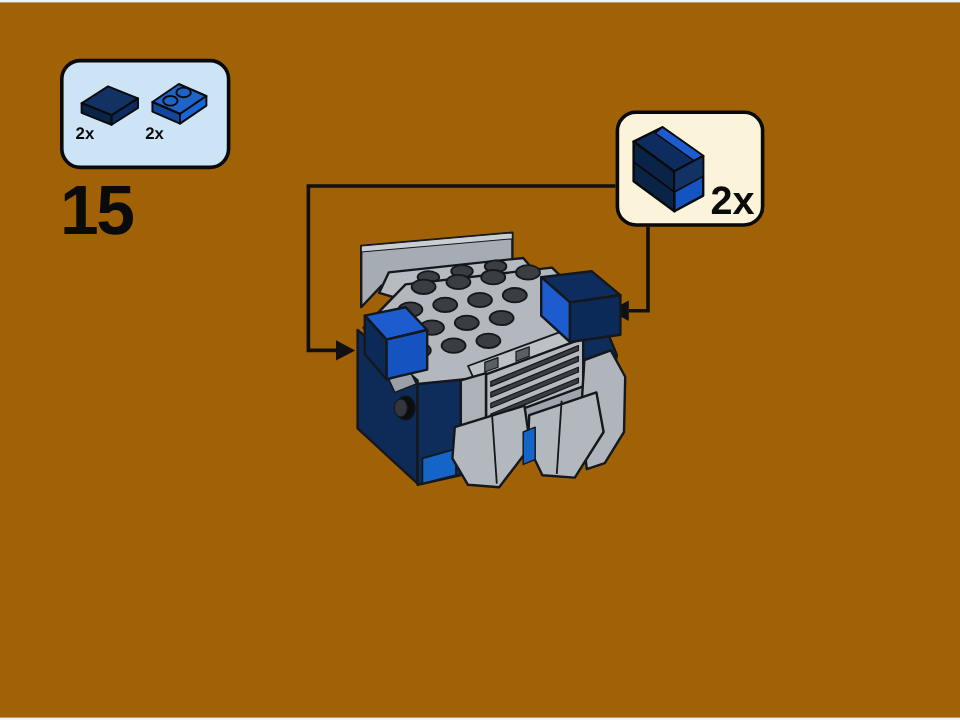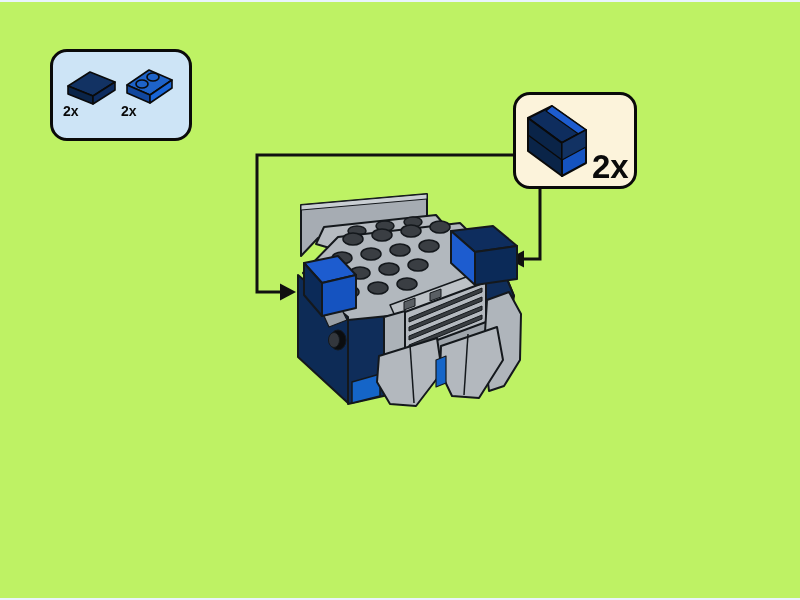--- a/index.html
+++ b/index.html
@@ -1,19 +1,19 @@
 <!DOCTYPE html>
 <html><head>
 <meta charset="utf-8">
 <style>
   html,body{margin:0;padding:0;}
   .page{
     position:relative;
     width:800px;height:600px;
-    background:#bef264;
+    background:#a16207;
     overflow:hidden;
     font-family:"Liberation Sans", sans-serif;
   }
   .edge-line{position:absolute;left:0;width:800px;height:2px;background:#E9F4FC;}
   .edge-top{top:0;}
   .edge-bottom{bottom:0;}
   .parts-box{
     position:absolute;left:50px;top:49px;width:142px;height:92px;
     background:#CDE4F6;border:3px solid #0A0A0A;border-radius:17px;
     box-sizing:border-box;
@@ -158,14 +158,15 @@
         <polygon points="451,231 493,226 517,246 475,252" fill="#0E2D5E"></polygon>
         <polygon points="451,231 475,252 475,285 451,263" fill="#1D5CCF"></polygon>
         <polygon points="475,252 517,246 517,279 475,285" fill="#0B2A58"></polygon>
       </g>
     </g>
   </svg>
 
   <div class="qty-small qty-1">2x</div>
   <div class="qty-small qty-2">2x</div>
   <div class="qty-callout">2x</div>
+  <div class="step-number">15</div>
 
 </div>
 
 </body></html>

